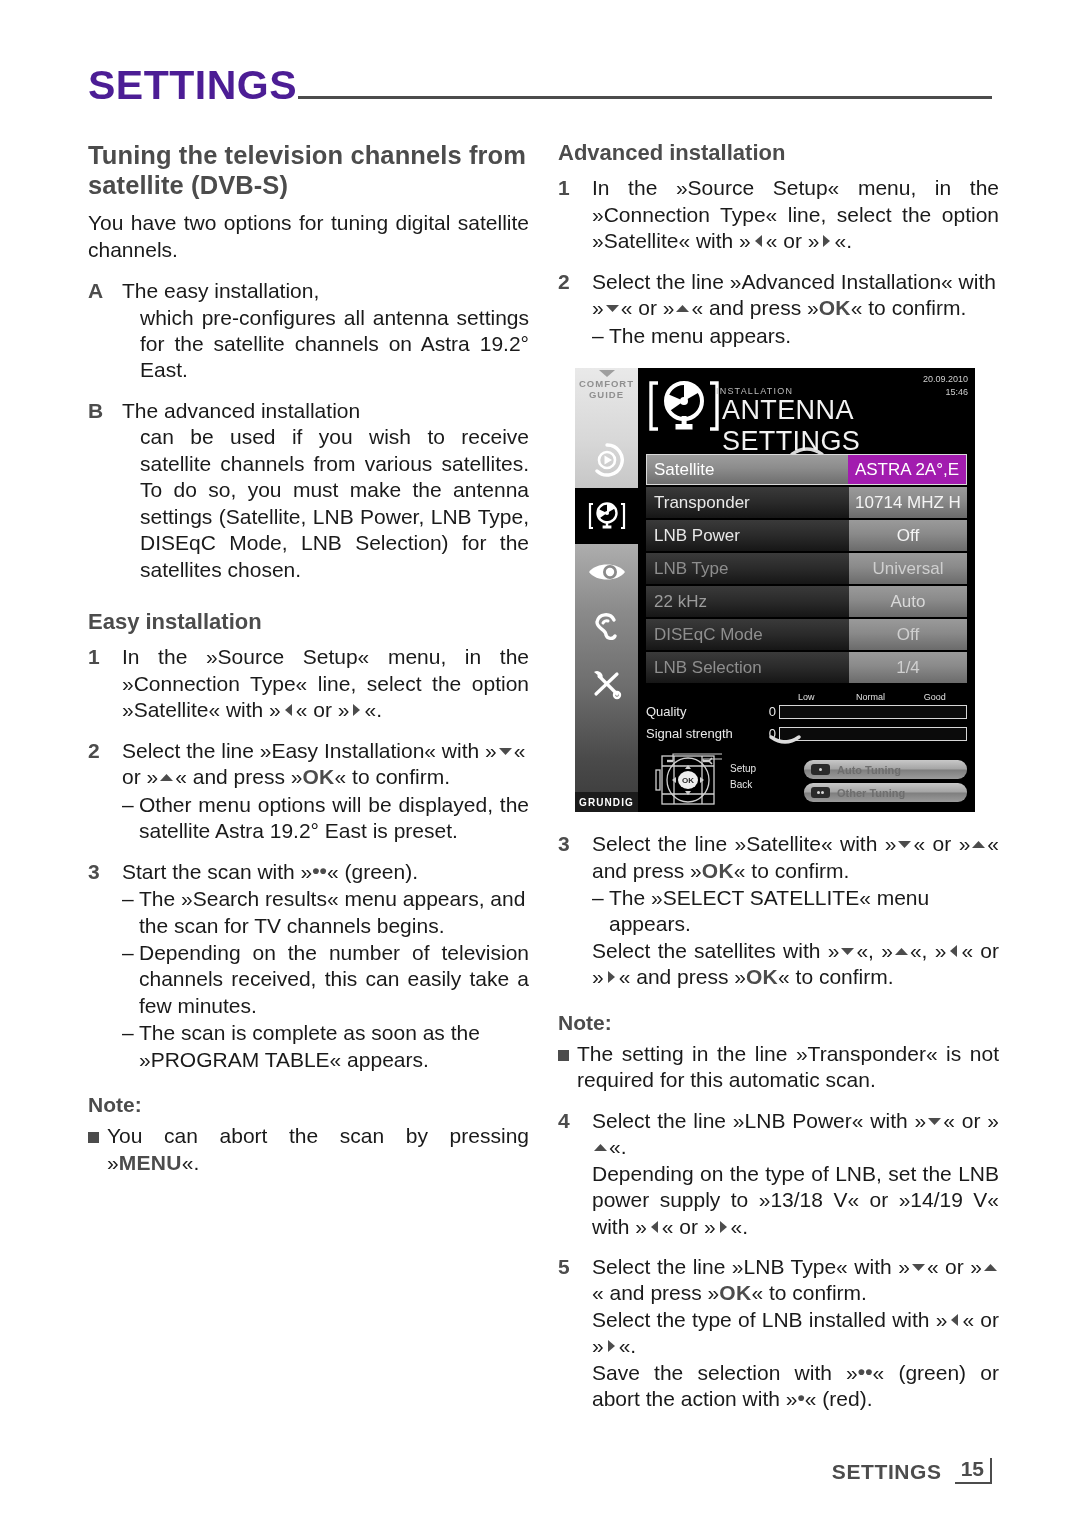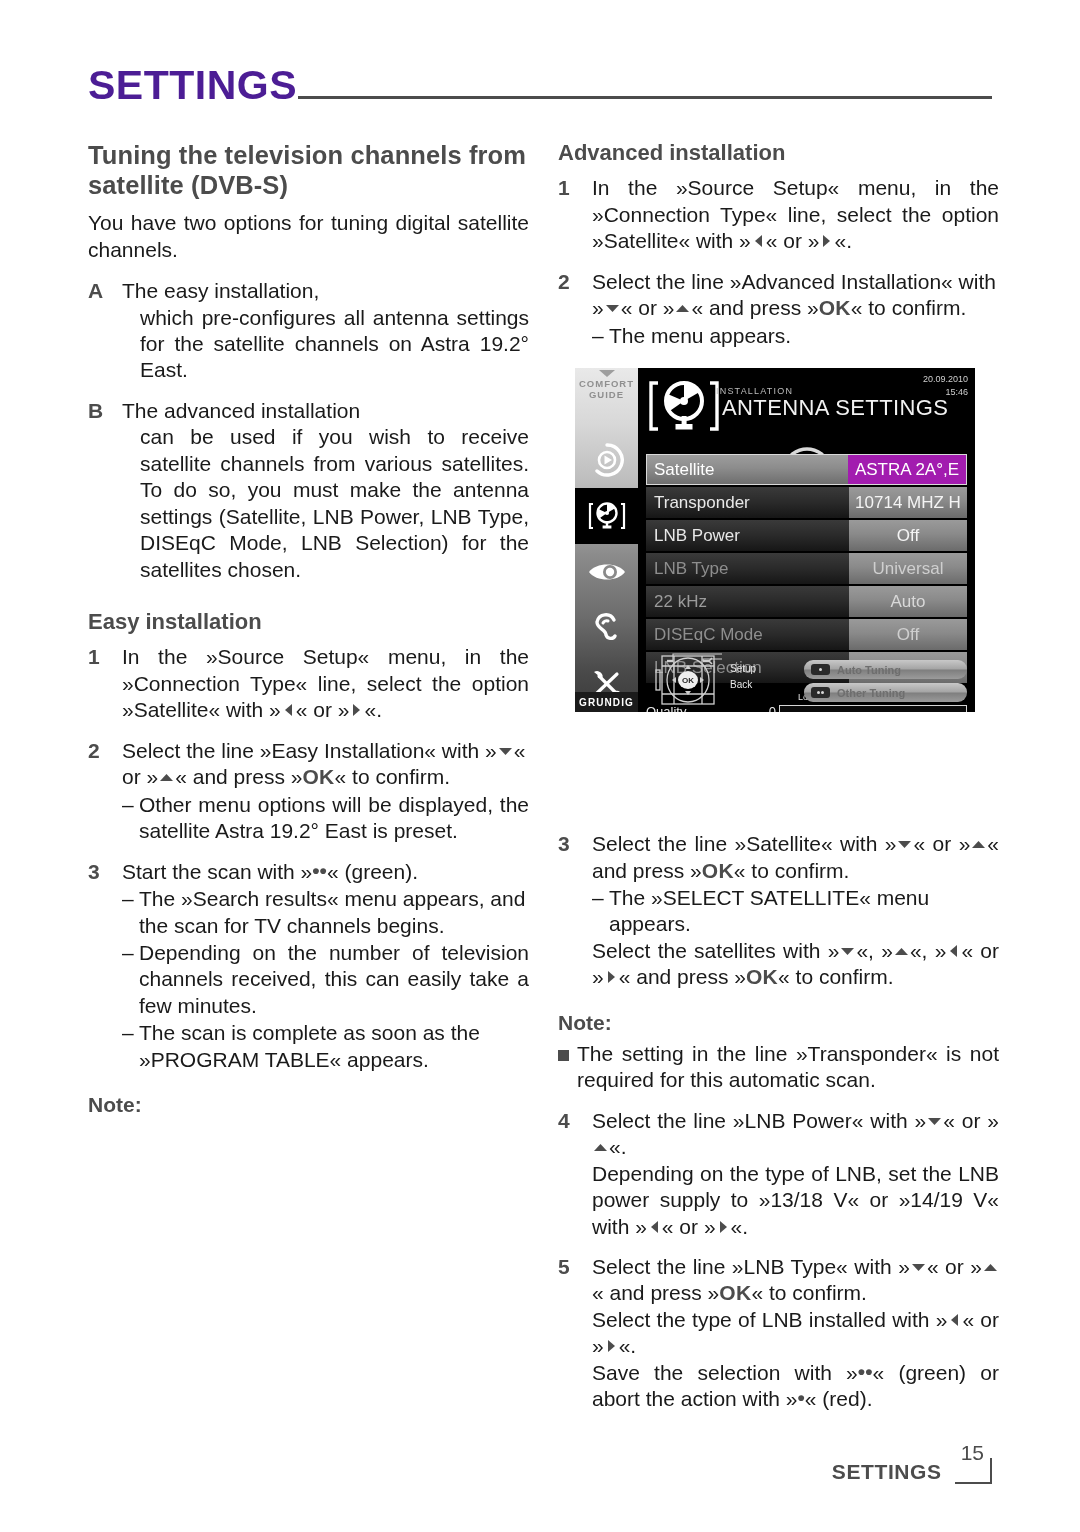--- a/index.html
+++ b/index.html
@@ -178,21 +178,21 @@
   }
   .gl svg { display: block; }
   .gl-dots { letter-spacing: 0px; font-size: 21px; position: relative; top: -1px; }
 
   
   .tvshot {
     position: absolute;
     left: 575px;
     top: 368px;
     width: 400px;
-    height: 344px;
+    height: 444px;
     background: #000;
     display: flex;
     overflow: hidden;
     box-sizing: border-box;
   }
   
   .rail {
     width: 63px;
     flex: 0 0 63px;
     background: linear-gradient(180deg, #e9e9e9 0%, #d8d8d8 16%, #bdbdbd 33%, #9a9a9a 48%, #8a8a8a 55%, #6d6d6d 72%, #4a4a4a 88%, #3a3a3a 100%);
@@ -266,21 +266,21 @@
   .tvhead-sub {
     position: absolute;
     left: 78px; top: 18px;
     font-size: 9px;
     letter-spacing: 1.2px;
     color: #bdbdbd;
   }
   .tvhead-title {
     position: absolute;
     left: 84px; top: 27px;
-    font-size: 22px;
+    font-size: 27px;
     letter-spacing: 0.4px;
     color: #f2f2f2;
   }
   .tvdate {
     position: absolute;
     right: 7px; top: 5px;
     text-align: right;
     font-size: 9px;
     line-height: 1.45;
     color: #cfcfcf;
@@ -446,24 +446,24 @@
     font-size: 21px;
     font-weight: bold;
     letter-spacing: 0.6px;
     color: #4c4c4c;
     margin-right: 13px;
     line-height: 1;
     padding-bottom: 2px;
   }
   .footer-page {
     font-size: 21px;
-    font-weight: normal;
+    font-weight: bold;
     color: #4c4c4c;
     line-height: 1;
-    padding: 0 6px 19px 6px;
+    padding: 0 6px 3px 6px;
     border-bottom: 2px solid #4c4c4c;
     border-right: 2px solid #4c4c4c;
     height: 26px;
     box-sizing: border-box;
     display: flex;
     align-items: flex-end;
   }
 </style>
 </head>
 <body>
@@ -538,20 +538,26 @@
           <div class="dash-text">Depending on the number of television channels received, this can easily take a few minutes.</div>
         </div>
         <div class="dash">
           <div class="dash-mark">–</div>
           <div class="dash-text nj">The scan is complete as soon as the »PROGRAM TABLE« appears.</div>
         </div>
       </div>
     </div>
 
     <div class="note-title">Note:</div>
+    <div class="note-item">
+      <div class="note-bullet"><i></i></div>
+      <div class="note-text">
+        <span>You can abort the scan by pressing »</span><b class="kw">MENU</b><span>«.</span>
+      </div>
+    </div>
 
   </div>
 
   <div class="col col-right">
 
     <h3 class="sub first">Advanced installation</h3>
 
     <div class="step">
       <div class="step-num">1</div>
       <div class="step-body">

